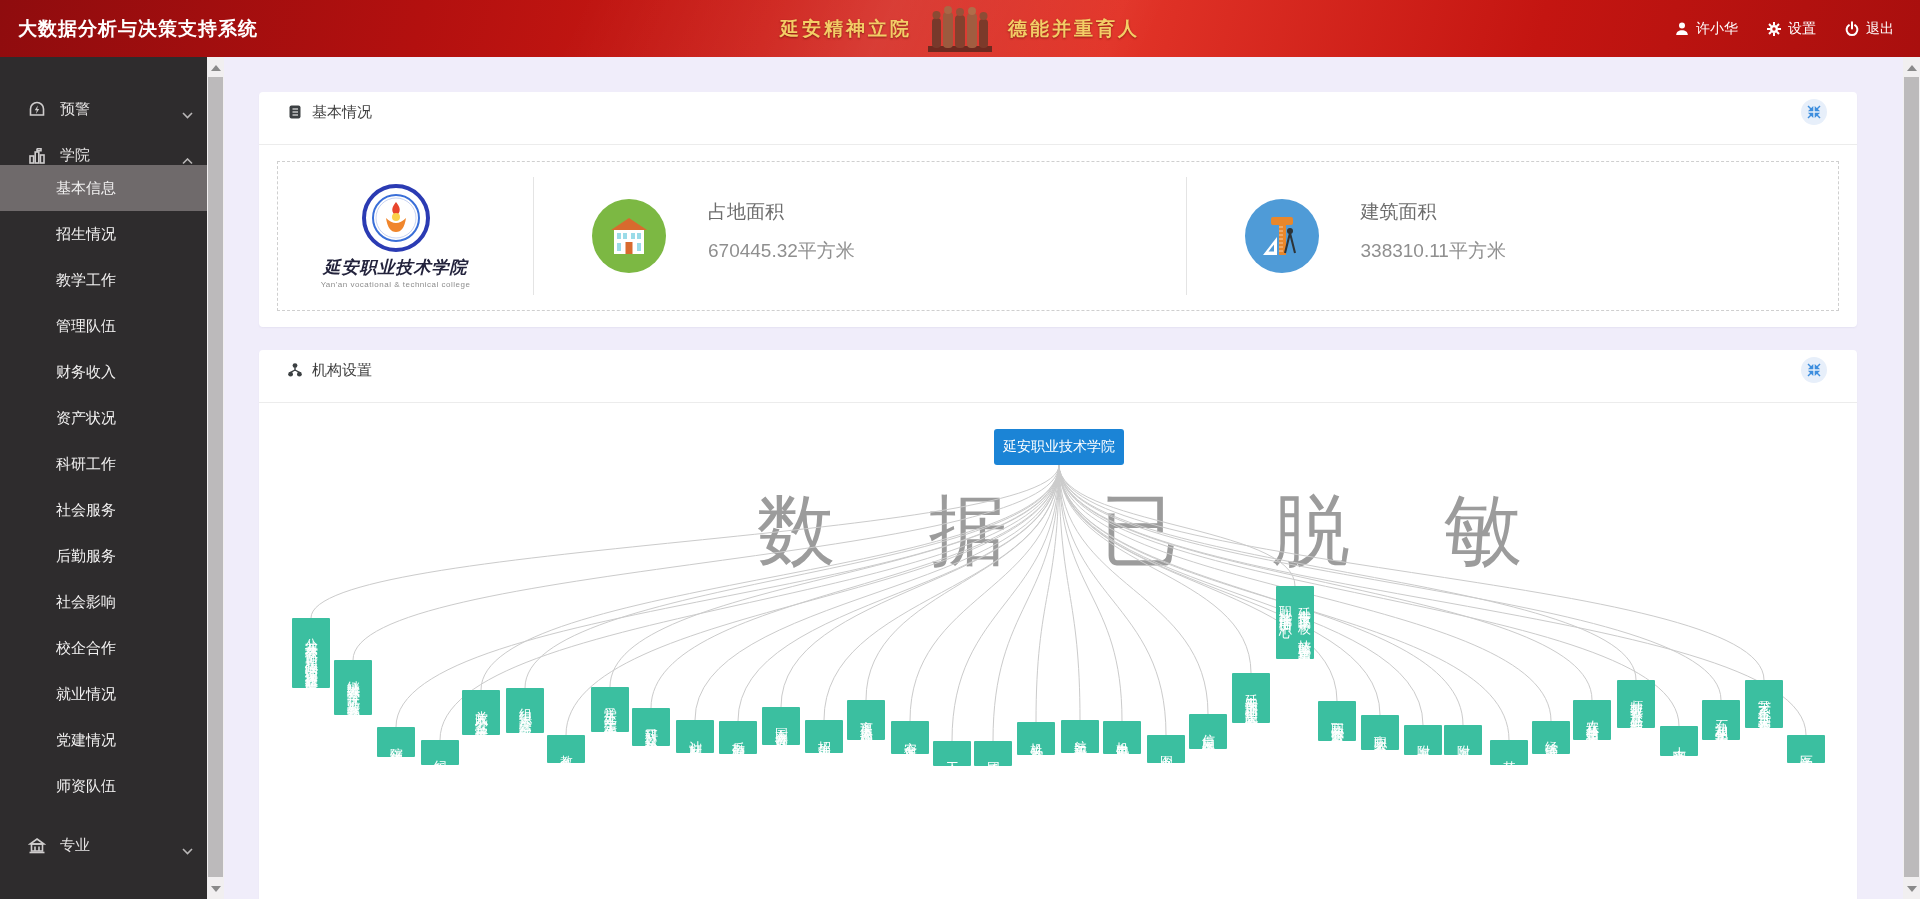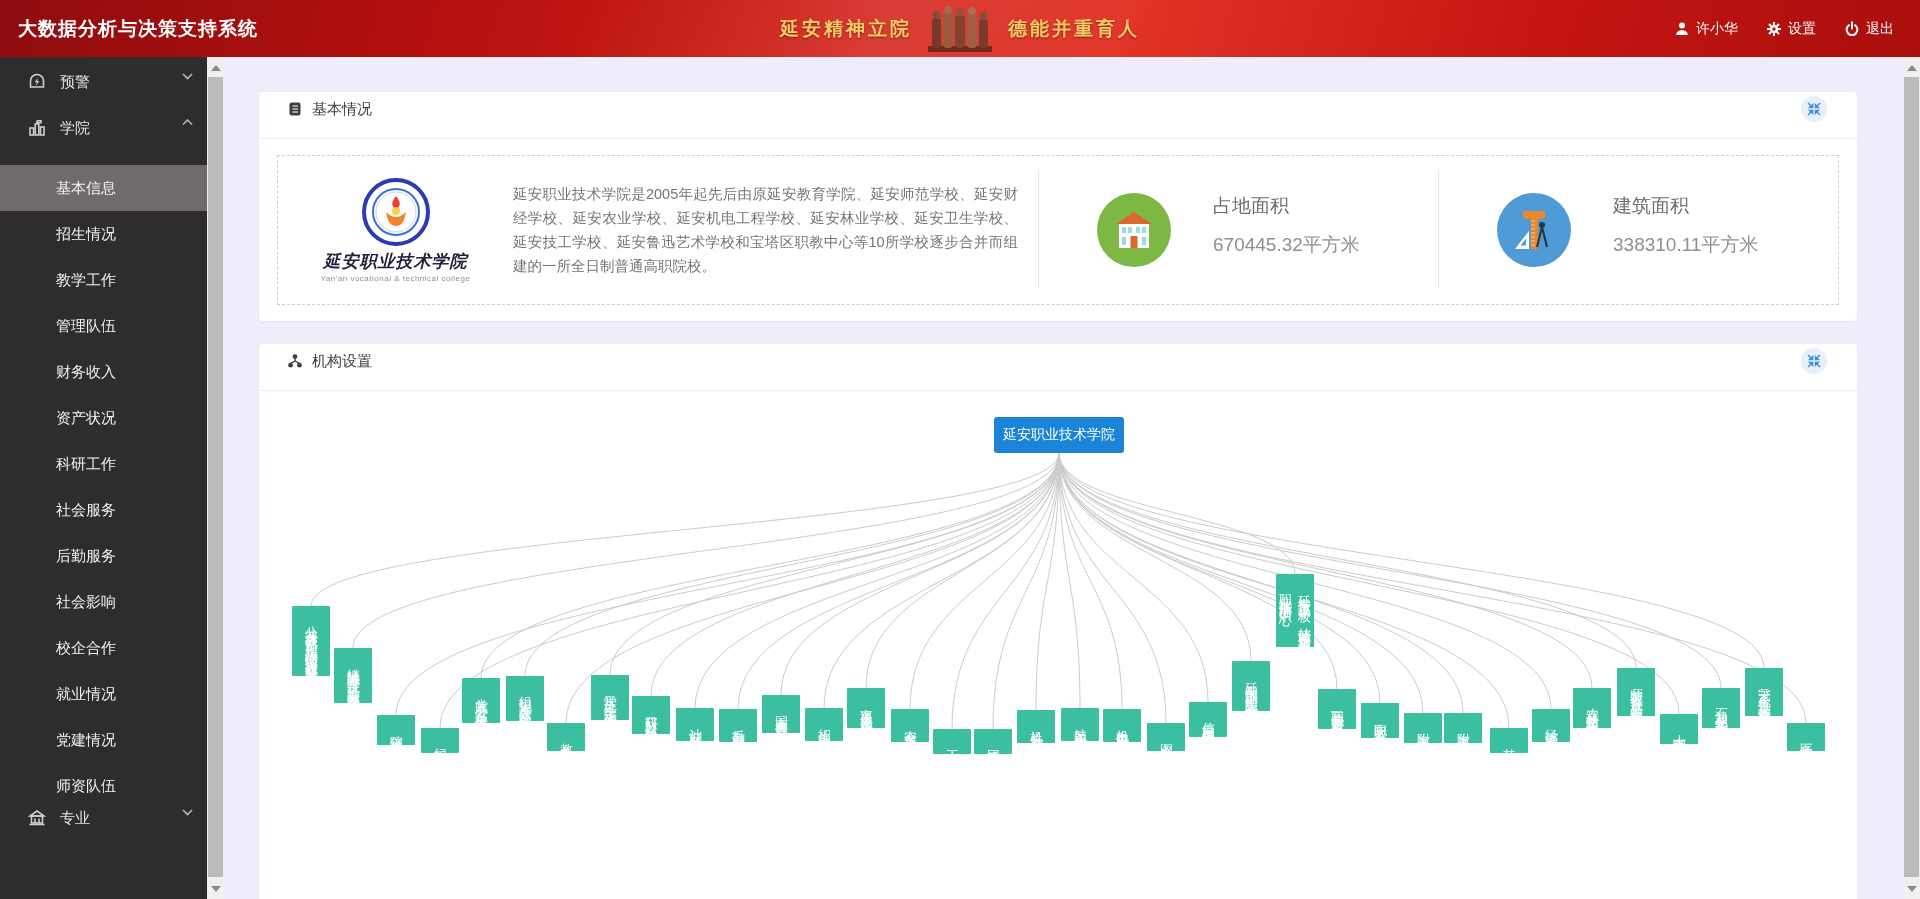--- a/index.html
+++ b/index.html
@@ -22,41 +22,41 @@
   .slogan { font-size:19px; font-weight:bold; color:#f3cd66; letter-spacing:3px; text-shadow:0 1px 2px rgba(90,10,5,.6); white-space:nowrap; }
   .statue { display:block; }
   .header-right { display:flex; align-items:center; gap:28px; padding-right:26px; font-size:14px; }
   .header-item { display:flex; align-items:center; gap:6px; cursor:pointer; white-space:nowrap; }
 
   
   .main { display:flex; height:842px; width:100%; }
 
   
   .sidebar { width:207px; background:#2e2c2d; color:#e4e2e2; flex:none; padding-top:16px; overflow:hidden; }
-  .side-top { height:46px; display:flex; align-items:flex-start; padding:0 14px 0 28px; font-size:15px; cursor:pointer; }
+  .side-top { height:46px; display:flex; align-items:flex-end; padding:0 14px 0 28px; font-size:15px; cursor:pointer; }
   .side-top .lbl { margin-left:14px; flex:1; }
   .submenu { }
   .subitem { height:46px; line-height:46px; padding-left:56px; font-size:15px; color:#f2f1f1; cursor:pointer; }
   .subitem.active { background:#6f6a6b; }
 
   
   .vscroll { width:17px; flex:none; background:#f1eff0; position:relative; }
   .vs-arrow { position:absolute; left:0; width:17px; height:17px; display:flex; align-items:center; justify-content:center; }
   .vs-arrow.up { top:2px; }
   .vs-arrow.down { bottom:2px; }
   .tri-up { width:0; height:0; border-left:5px solid transparent; border-right:5px solid transparent; border-bottom:6px solid #8a8a8a; }
   .tri-down { width:0; height:0; border-left:5px solid transparent; border-right:5px solid transparent; border-top:6px solid #8a8a8a; }
   .vs-thumb { position:absolute; left:1px; width:15px; background:#bcbabb; top:20px; bottom:22px; }
 
   
   .content { flex:1; background:#f0edfa; overflow:hidden; position:relative; }
   .card { background:#fff; border-radius:4px; box-shadow:0 1px 2px rgba(60,60,120,.06); }
   .card1 { margin:35px 46px 0 35px; }
   .card2 { margin:23px 46px 0 35px; height:900px; }
-  .card-header { height:47px; border-bottom:1px solid #ececec; display:flex; align-items:center; padding:0 30px 12px 28px; }
+  .card-header { height:53px; border-bottom:1px solid #ececec; display:flex; align-items:center; padding:0 30px 12px 28px; }
   .card-title { font-size:15px; color:#3f3f3f; margin-left:9px; flex:1; }
   .compress-btn { width:26px; height:26px; border-radius:50%; background:#e7effa; display:flex; align-items:center; justify-content:center; cursor:pointer; }
 
   
   .card1-body { padding:16px 18px; }
   .intro-box { border:1px dashed #cfcfcf; height:150px; display:flex; align-items:center; }
   .logo-block { width:235px; flex:none; display:flex; flex-direction:column; align-items:center; justify-content:center; }
   .logo-cn { font-size:17px; font-weight:bold; font-style:italic; color:#23233c; margin-top:4px; letter-spacing:1px; font-family:"Liberation Serif",serif; }
   .logo-en { font-size:8px; color:#8d8d8d; margin-top:1px; letter-spacing:.5px; }
   .desc { width:505px; flex:none; font-size:14.5px; color:#757575; line-height:24px; text-align:justify; }
@@ -251,21 +251,20 @@
               <circle cx="34" cy="34" r="23" fill="#fff" stroke="#3a6fd8" stroke-width="2"></circle>
               <circle cx="34" cy="34" r="20" fill="none" stroke="#c9d4f2" stroke-width="1"></circle>
               <path d="M34 18 c5 6 5 10 0 14 c-5 -4 -5 -8 0 -14z" fill="#e8452c"></path>
               <path d="M24 34 q10 10 20 0 q-2 14 -10 14 q-8 0 -10 -14z" fill="#f0862c"></path>
               <circle cx="34" cy="33" r="4" fill="#fbd14b"></circle>
             </svg>
             <div class="logo-cn">延安职业技术学院</div>
             <div class="logo-en">Yan'an vocational &amp; technical college</div>
           </div>
 
-          <div class="desc">延安职业技术学院是2005年起先后由原延安教育学院、延安师范学校、延安财经学校、延安农业学校、延安机电工程学校、延安林业学校、延安卫生学校、延安技工学校、延安鲁迅艺术学校和宝塔区职教中心等10所学校逐步合并而组建的一所全日制普通高职院校。</div>
 
           <div class="vdiv" style="margin-left:20px;"></div>
 
           <div class="stat">
             <div class="stat-icon" style="background:#7cb843;">
               <svg width="44" height="40" viewBox="0 0 44 40">
                 <polygon points="22,2 40,14 4,14" fill="#d86a2e"></polygon>
                 <rect x="7" y="14" width="30" height="24" fill="#fff"></rect>
                 <g fill="#9adbe8">
                   <rect x="10" y="17" width="4" height="6"></rect>
@@ -337,20 +336,21 @@
               <line x1="1" y1="13" x2="5" y2="9"></line>
                 <polygon points="5.6,8.4 2.6,8.4 5.6,11.4"></polygon>
               <line x1="13" y1="13" x2="9" y2="9"></line>
                 <polygon points="8.4,8.4 11.4,8.4 8.4,11.4"></polygon>
             </g>
           </svg>
         </div>
       </div>
 
       <div class="org-chart">
+        <div class="watermark">数 据 已 脱 敏</div>
         <svg class="org-links" width="1598" height="760">
             <path d="M800,62 C800,138.5 52,138.5 52,215"></path>
             <path d="M800,62 C800,159.5 94,159.5 94,257"></path>
             <path d="M800,62 C800,193 137,193 137,324"></path>
             <path d="M800,62 C800,199.5 181,199.5 181,337"></path>
             <path d="M800,62 C800,174.5 222,174.5 222,287"></path>
             <path d="M800,62 C800,173.5 266,173.5 266,285"></path>
             <path d="M800,62 C800,197 307,197 307,332"></path>
             <path d="M800,62 C800,173 351,173 351,284"></path>
             <path d="M800,62 C800,183.5 392,183.5 392,305"></path>

